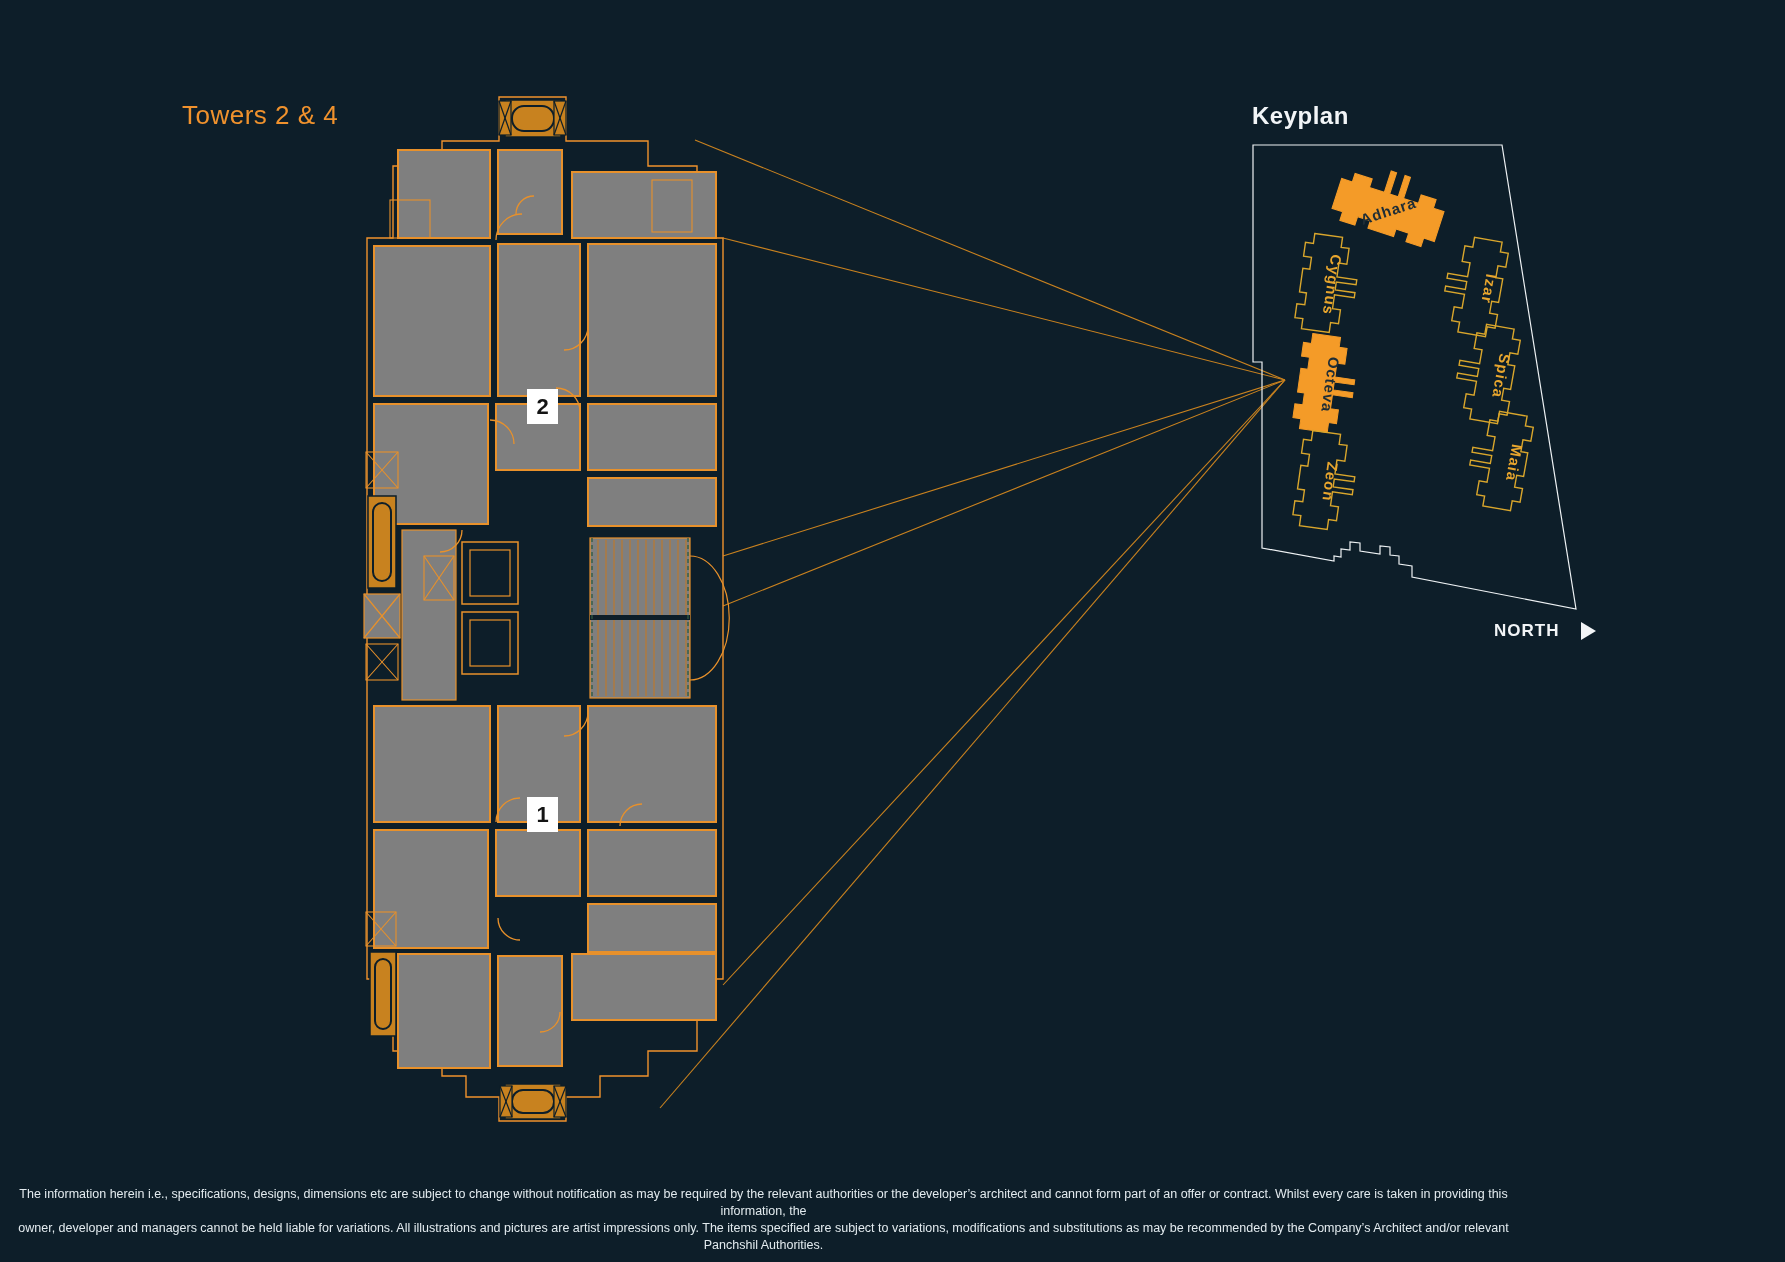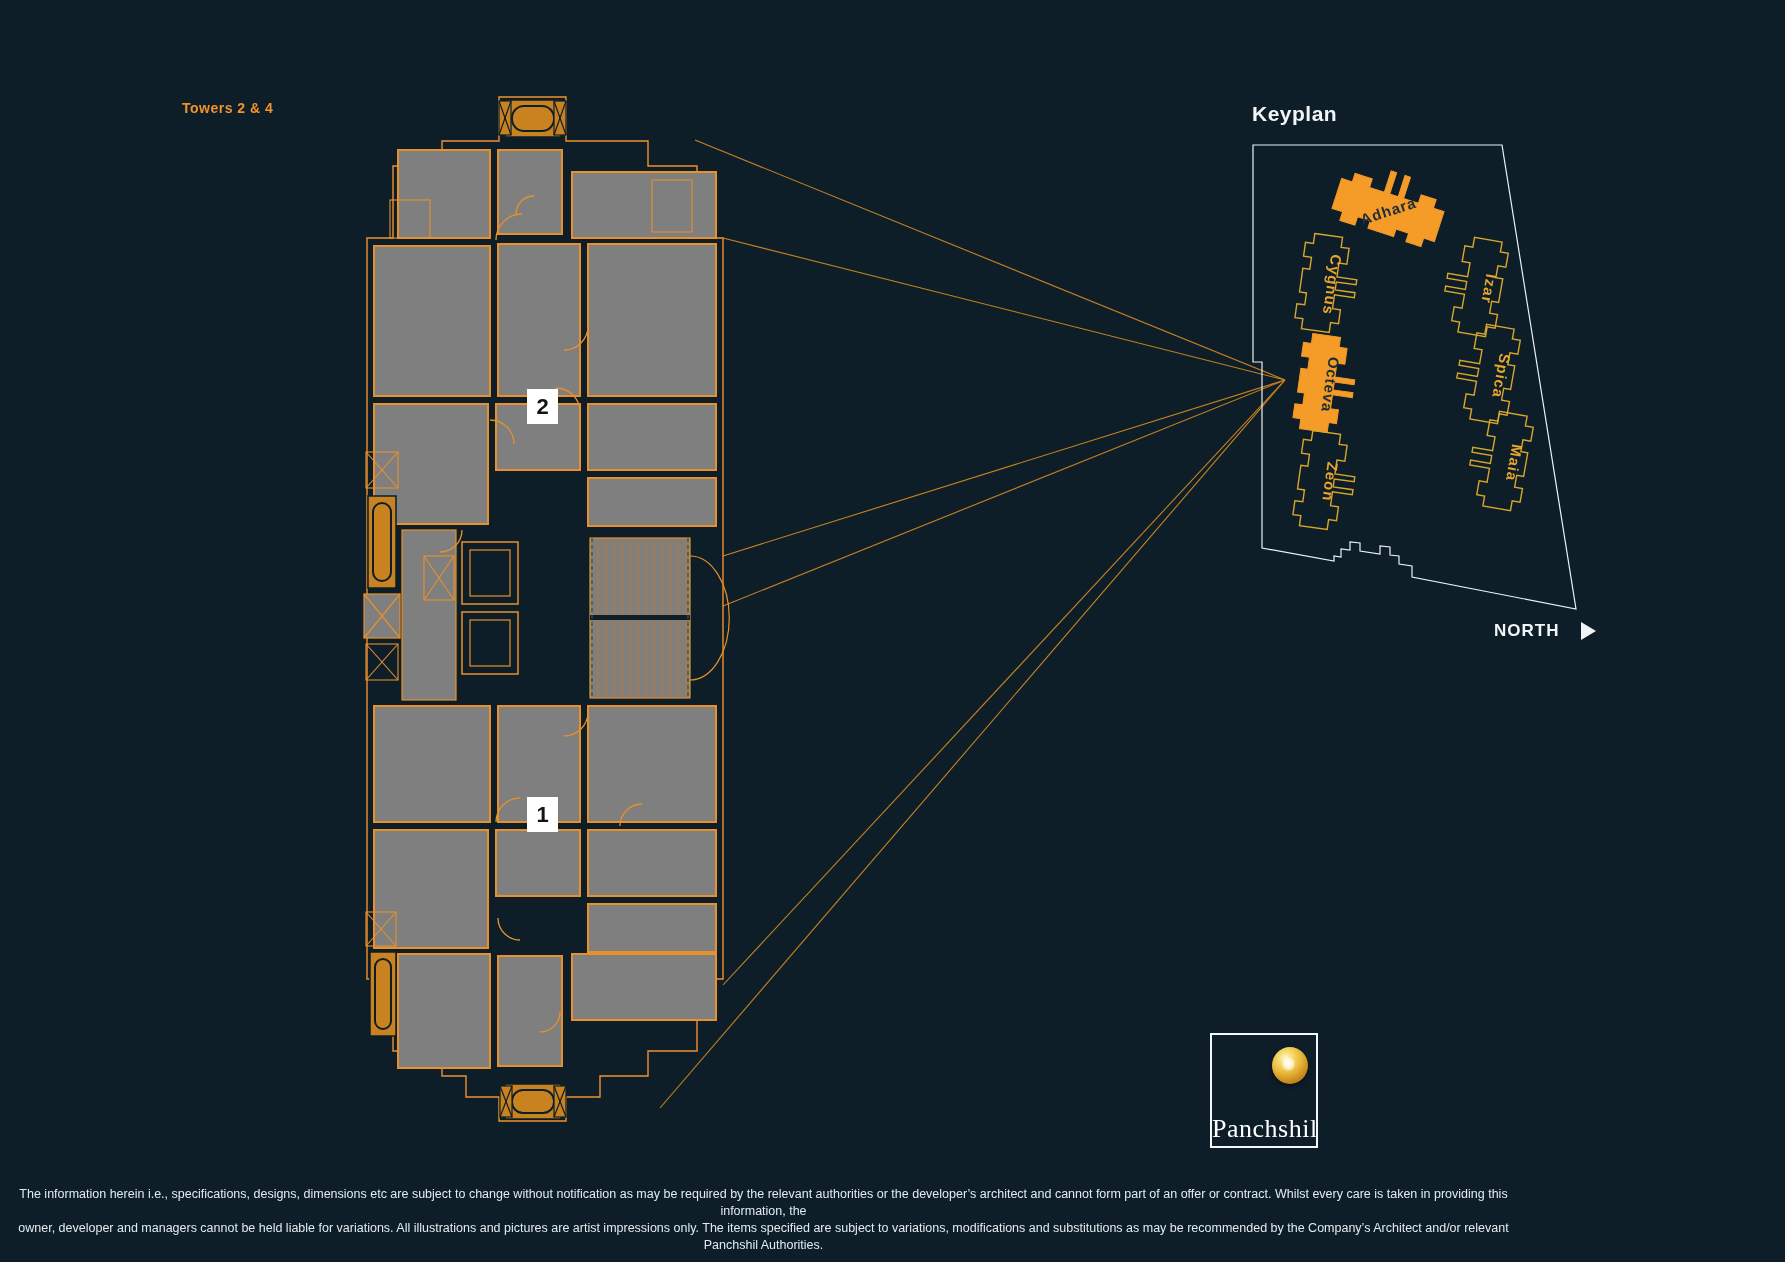--- a/index.html
+++ b/index.html
@@ -1,21 +1,21 @@
 <!DOCTYPE html>
 <html><head>
 <meta charset="utf-8">
 <style>
   html,body{margin:0;padding:0;background:#0d1e29;}
   .canvas{position:relative;width:1785px;height:1262px;background:#0d1e29;overflow:hidden;
           font-family:"Liberation Sans",sans-serif;}
   svg.layer{position:absolute;left:0;top:0;}
-  .page-title{position:absolute;left:182px;top:100px;font-size:14px;font-weight:bold;
+  .page-title{position:absolute;left:182px;top:100px;font-size:26px;font-weight:normal;
               color:#f0922d;letter-spacing:.5px;}
-  .kp-title{position:absolute;left:1252px;top:102px;font-size:21px;font-weight:bold;
+  .kp-title{position:absolute;left:1252px;top:102px;font-size:24px;font-weight:bold;
             color:#f2f5f7;letter-spacing:.5px;}
   .north{position:absolute;left:1494px;top:621px;display:flex;align-items:center;gap:22px;}
   .north .txt{font-size:17px;font-weight:bold;color:#f2f5f7;letter-spacing:1px;}
   .north .tri{width:0;height:0;border-top:9px solid transparent;border-bottom:9px solid transparent;
               border-left:15px solid #f2f5f7;}
   .unit-label{position:absolute;width:31px;height:35px;background:#ffffff;color:#141414;
               display:flex;align-items:center;justify-content:center;font-size:22px;font-weight:bold;}
   .u2{left:527px;top:389px;} .u1{left:527px;top:797px;}
   .logo{position:absolute;left:1210px;top:1033px;width:108px;height:115px;
         border:2px solid #f4f7f8;box-sizing:border-box;}
@@ -236,25 +236,19 @@
     <span class="tri"></span>
   </div>
 
   <div class="unit-label u2">
     <span>2</span>
   </div>
   <div class="unit-label u1">
     <span>1</span>
   </div>
 
-  <div class="logo">
-    <div class="pearl">
-        <div class="glint"></div>
-      </div>
-    <div class="word">Panchshil</div>
-  </div>
 
   <div class="disclaimer">
     <div>The information herein i.e., specifications, designs, dimensions etc are subject to change without notification as may be required by the relevant authorities or the developer’s architect and cannot form part of an offer or contract. Whilst every care is taken in providing this information, the</div>
     <div>owner, developer and managers cannot be held liable for variations. All illustrations and pictures are artist impressions only. The items specified are subject to variations, modifications and substitutions as may be recommended by the Company’s Architect and/or relevant Panchshil Authorities.</div>
   </div>
 
 </div>
 
 </body></html>

